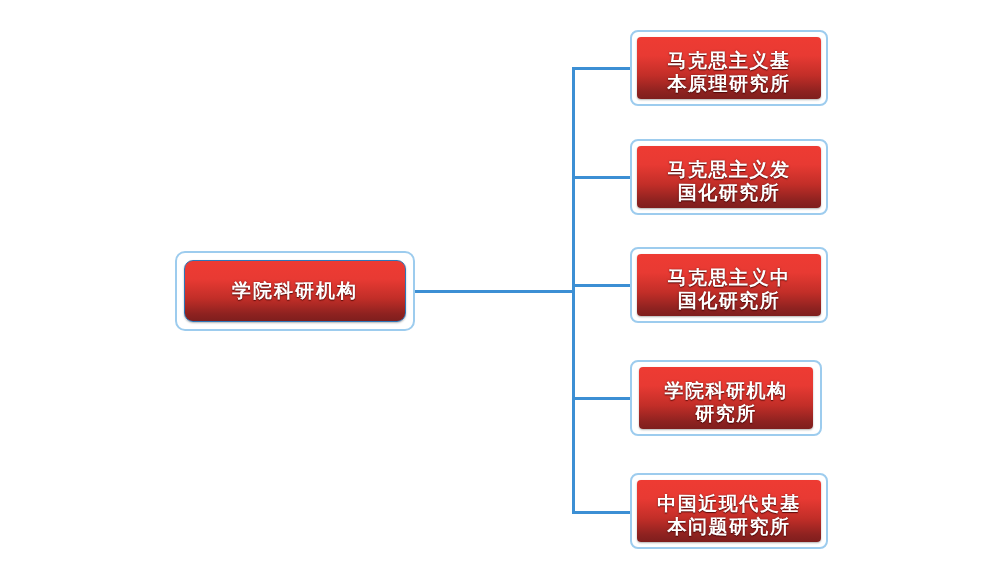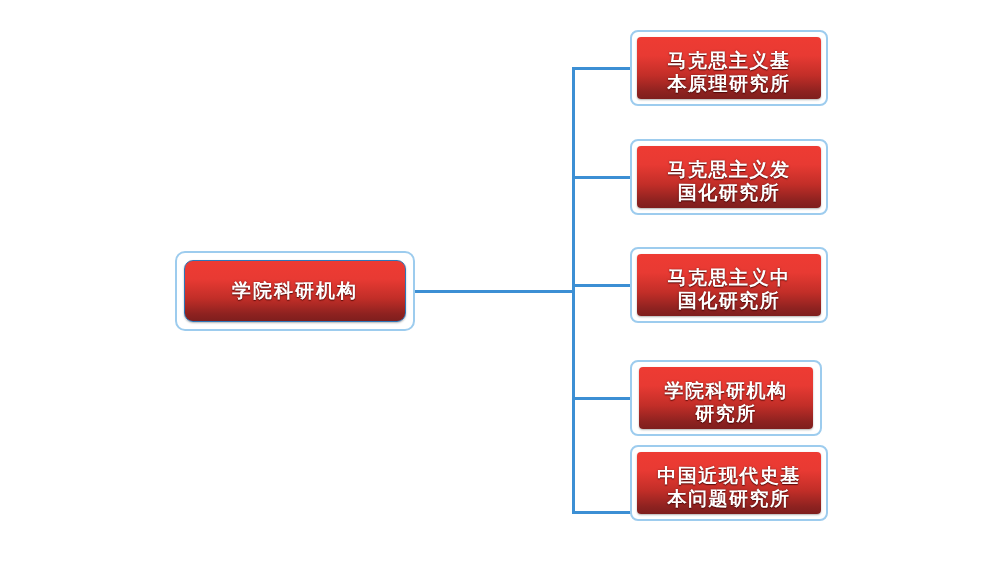--- a/index.html
+++ b/index.html
@@ -99,21 +99,21 @@
   .leaf .node-label {
     font-size: 19px;
     letter-spacing: 1.5px;
     margin-top: 8px;
   }
 
   #node-leaf-0 { top: 30px; }
   #node-leaf-1 { top: 139px; }
   #node-leaf-2 { top: 247px; }
   #node-leaf-3 { top: 360px; }
-  #node-leaf-4 { top: 445px; }
+  #node-leaf-4 { top: 473px; }
 
   
   #node-leaf-3 { width: 192px; }
   #node-leaf-3 .node-fill { margin: 0 2px; }
 </style>
 </head>
 <body>
 
 <div id="chart-canvas">
 

